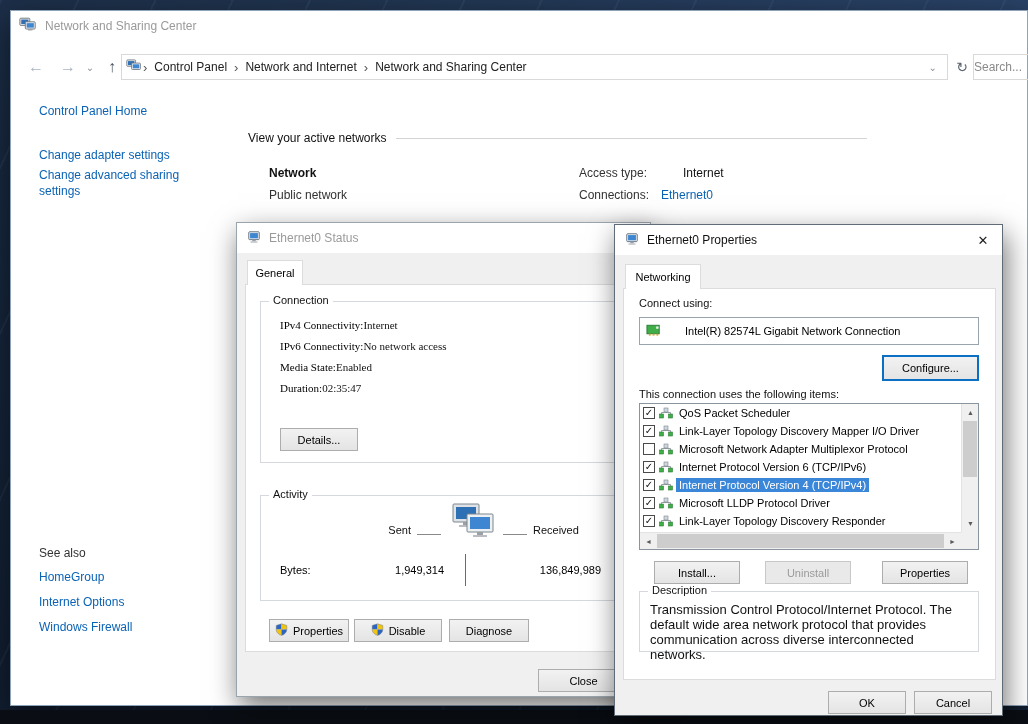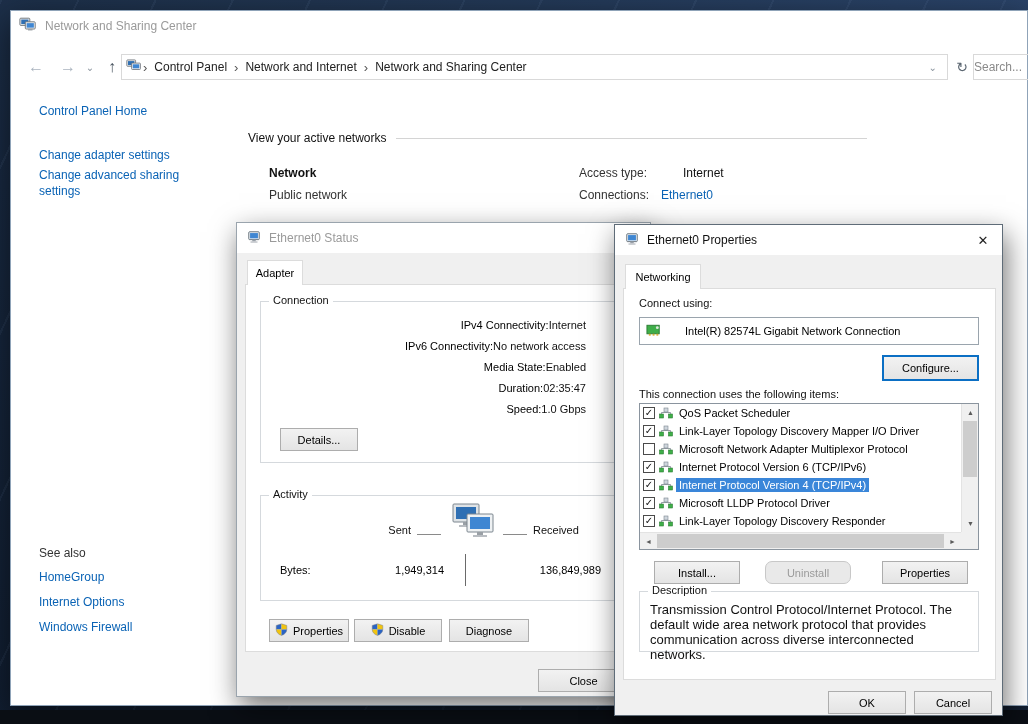--- a/index.html
+++ b/index.html
@@ -66,21 +66,21 @@
   .tabpage { position:absolute; background:#fff; border:1px solid #dcdcdc; }
   .gbox { position:absolute; border:1px solid #d5d9dd; }
   .glabel { position:absolute; top:-8px; left:8px; background:#fff; padding:0 4px; font-size:11px; color:#111; }
   .btn { position:absolute; display:flex; align-items:center; justify-content:center; gap:5px;
     background:linear-gradient(180deg,#f2f2f2,#e4e4e4); border:1px solid #adadad; font-size:11px; color:#000; cursor:default; }
   .btn.default { border:2px solid #0b6fc4; }
   .btn.disabled { color:#9b9b9b; background:#e9e9e9; border-color:#c8c8c8; }
 
   
   .srows { position:absolute; left:0; top:12px; right:0; }
-  .srow { display:flex; justify-content:flex-end; align-items:center; height:21px; padding:0 43px 0 19px; }
+  .srow { display:flex; justify-content:flex-start; align-items:center; height:21px; padding:0 43px 0 19px;font-family:Liberation Serif, serif; }
   .srow-v { color:#111; }
   .act-label { position:absolute; top:28px; font-size:11px; color:#111; }
   .act-line { position:absolute; top:38px; height:1px; background:#8a8a8a; width:24px; }
   .act-icons { position:absolute; left:188px; top:6px; }
   .bytes-label { position:absolute; left:19px; top:68px; }
   .bytes-val { position:absolute; top:68px; text-align:right; width:88px; }
   .bytes-div { position:absolute; left:204px; top:58px; width:1px; height:32px; background:#6a6a6a; }
 
   
   .p-label { position:absolute; font-size:11px; color:#111; }
@@ -180,45 +180,41 @@
         <svg viewBox="0 0 16 16" width="14" height="14">
             <rect x="2" y="2" width="12" height="9" rx="1" fill="#e9f0f6" stroke="#5b6770"></rect>
             <rect x="3.5" y="3.5" width="9" height="6" fill="#3f86d2"></rect>
             <rect x="6" y="11" width="4" height="2" fill="#98a0a8"></rect>
             <rect x="4" y="13" width="8" height="1.5" fill="#b9bdc2"></rect>
           </svg>
       </span>
       <span class="dlg-title inactive">Ethernet0 Status</span>
       <span class="dlg-close inactive">✕</span>
     </div>
-    <div class="tab" style="left:10px;top:37px;width:56px;height:25px;">Adapter</div>
+    <div class="tab" style="left:10px;top:37px;width:56px;height:25px;">General</div>
     <div class="tabpage" style="left:8px;top:61px;width:399px;height:368px;">
 
       <div class="gbox" style="left:14px;top:16px;width:370px;height:162px;">
         <span class="glabel">Connection</span>
         <div class="srows" id="status-rows">
             <div class="srow">
               <span class="srow-l">IPv4 Connectivity:</span>
               <span class="srow-v">Internet</span>
             </div>
             <div class="srow">
               <span class="srow-l">IPv6 Connectivity:</span>
               <span class="srow-v">No network access</span>
             </div>
             <div class="srow">
               <span class="srow-l">Media State:</span>
               <span class="srow-v">Enabled</span>
             </div>
             <div class="srow">
               <span class="srow-l">Duration:</span>
               <span class="srow-v">02:35:47</span>
-            </div>
-            <div class="srow">
-              <span class="srow-l">Speed:</span>
-              <span class="srow-v">1.0 Gbps</span>
             </div>
           </div>
         <button class="btn" style="left:19px;top:126px;width:78px;height:23px;">
           <span>Details...</span>
         </button>
       </div>
 
       <div class="gbox" style="left:14px;top:210px;width:370px;height:106px;">
         <span class="glabel">Activity</span>
         <span class="act-label" style="left:110px;width:40px;text-align:right;">Sent</span>
@@ -416,21 +412,21 @@
           <span class="arr h" style="left:0;">◄</span>
           <span class="hthumb"></span>
           <span class="arr h" style="right:0;">►</span>
         </div>
         <div class="sb-corner"></div>
       </div>
 
       <button class="btn" style="left:30px;top:272px;width:86px;height:23px;justify-content:center;">
         <span>Install...</span>
       </button>
-      <button class="btn disabled" style="left:141px;top:272px;width:86px;height:23px;border-radius:7px;">
+      <button class="btn disabled" style="left:141px;top:272px;width:86px;height:23px;">
         <span>Uninstall</span>
       </button>
       <button class="btn" style="left:258px;top:272px;width:86px;height:23px;">
         <span>Properties</span>
       </button>
 
       <div class="gbox" style="left:15px;top:302px;width:340px;height:61px;">
         <span class="glabel">Description</span>
         <div class="desc-text">Transmission Control Protocol/Internet Protocol. The default wide area network protocol that provides communication across diverse interconnected networks.</div>
       </div>

